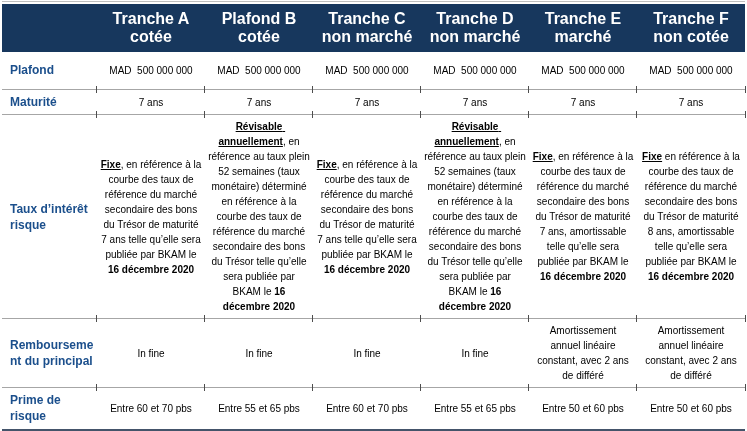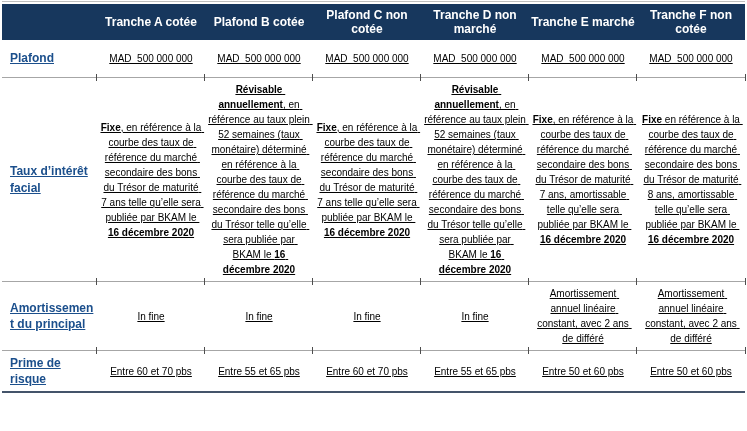--- a/index.html
+++ b/index.html
@@ -2,22 +2,22 @@
 <html><head>
 <meta charset="utf-8">
 <style>
   html,body{margin:0;padding:0;background:#ffffff;}
   body{width:747px;height:431px;overflow:hidden;font-family:"Liberation Sans",sans-serif;color:#000;}
   .page{padding:1px 2px 0 2px;}
   .toprule{height:1px;background:#bfbfbf;margin-bottom:2px;}
   table{border-collapse:collapse;width:743px;table-layout:fixed;border-bottom:2px solid #44546a;}
   col.lbl{width:95px;}
   col.c{width:108px;}
-  thead th{background:#17375d;color:#fff;font-size:12px;font-weight:bold;height:36px;text-align:center;padding:0 2px;}
-  tbody th,tbody td{border-top:1px solid #a6a6a6;vertical-align:middle;position:relative;text-decoration:underline;}
+  thead th{background:#17375d;color:#fff;font-size:16px;font-weight:bold;height:48px;text-align:center;padding:0 2px;}
+  tbody th,tbody td{border-top:1px solid #a6a6a6;vertical-align:middle;position:relative;}
   tbody tr.first th,tbody tr.first td{border-top:none;}
   tbody th{color:#1b4f8c;font-size:12px;font-weight:bold;text-align:left;padding:4px 2px 4px 8px;overflow-wrap:break-word;line-height:1.35;}
   tbody td{font-size:10px;text-align:center;padding:4px 5px;line-height:1.5;white-space:pre-wrap;overflow-wrap:break-word;}
   tr.r-plafond td{height:29px;}
   tr.r-maturite td{height:16px;}
   tr.r-taux td{height:195px;padding:4px 3px;margin-top:36px;}
   tr.r-rembours td{height:42px;}
   tr.r-prime td{height:16px;}
   .b{font-weight:bold;}
   .u{text-decoration:underline;}
@@ -38,47 +38,56 @@
         <col class="c">
         <col class="c">
         <col class="c">
         <col class="c">
     </colgroup>
     <thead>
       <tr>
         <th></th>
         <th>Tranche A cotée</th>
         <th>Plafond B cotée</th>
-        <th>Plafond C non cotée</th>
+        <th>Tranche C non marché</th>
         <th>Tranche D non marché</th>
         <th>Tranche E marché</th>
         <th>Tranche F non cotée</th>
       </tr>
     </thead>
     <tbody>
       <tr class="first r-plafond">
         <th>Plafond</th>
         <td>MAD  500 000 000</td>
         <td>MAD  500 000 000</td>
         <td>MAD  500 000 000</td>
         <td>MAD  500 000 000</td>
         <td>MAD  500 000 000</td>
         <td>MAD  500 000 000</td>
       </tr>
+      <tr class="r-maturite">
+        <th>Maturité</th>
+        <td class="tick">7 ans</td>
+        <td class="tick">7 ans</td>
+        <td class="tick">7 ans</td>
+        <td class="tick">7 ans</td>
+        <td class="tick">7 ans</td>
+        <td class="tick tick-r">7 ans</td>
+      </tr>
       <tr class="r-taux">
-        <th>Taux d’intérêt facial</th>
+        <th>Taux d’intérêt risque</th>
         <td class="tick"><span class="b u">Fixe</span><span>, en référence à la courbe des taux de référence du marché secondaire des bons du Trésor de maturité 7 ans telle qu’elle sera publiée par BKAM le </span><span class="b">16 décembre 2020</span></td>
         <td class="tick"><span class="b u">Révisable annuellement</span><span>, en référence au taux plein 52 semaines (taux monétaire) déterminé en référence à la courbe des taux de référence du marché secondaire des bons du Trésor telle qu’elle sera publiée par BKAM le </span><span class="b">16 décembre 2020</span></td>
         <td class="tick"><span class="b u">Fixe</span><span>, en référence à la courbe des taux de référence du marché secondaire des bons du Trésor de maturité 7 ans telle qu’elle sera publiée par BKAM le </span><span class="b">16 décembre 2020</span></td>
         <td class="tick"><span class="b u">Révisable annuellement</span><span>, en référence au taux plein 52 semaines (taux monétaire) déterminé en référence à la courbe des taux de référence du marché secondaire des bons du Trésor telle qu’elle sera publiée par BKAM le </span><span class="b">16 décembre 2020</span></td>
         <td class="tick"><span class="b u">Fixe</span><span>, en référence à la courbe des taux de référence du marché secondaire des bons du Trésor de maturité 7 ans, amortissable telle qu’elle sera publiée par BKAM le </span><span class="b">16 décembre 2020</span></td>
         <td class="tick tick-r"><span class="b u">Fixe</span><span> en référence à la courbe des taux de référence du marché secondaire des bons du Trésor de maturité 8 ans, amortissable telle qu’elle sera publiée par BKAM le </span><span class="b">16 décembre 2020</span></td>
       </tr>
       <tr class="r-rembours">
-        <th>Amortissement du principal</th>
+        <th>Remboursement du principal</th>
         <td class="tick">In fine</td>
         <td class="tick">In fine</td>
         <td class="tick">In fine</td>
         <td class="tick">In fine</td>
         <td class="tick">Amortissement annuel linéaire constant, avec 2 ans de différé</td>
         <td class="tick tick-r">Amortissement annuel linéaire constant, avec 2 ans de différé</td>
       </tr>
       <tr class="r-prime">
         <th>Prime de risque</th>
         <td class="tick">Entre 60 et 70 pbs</td>

